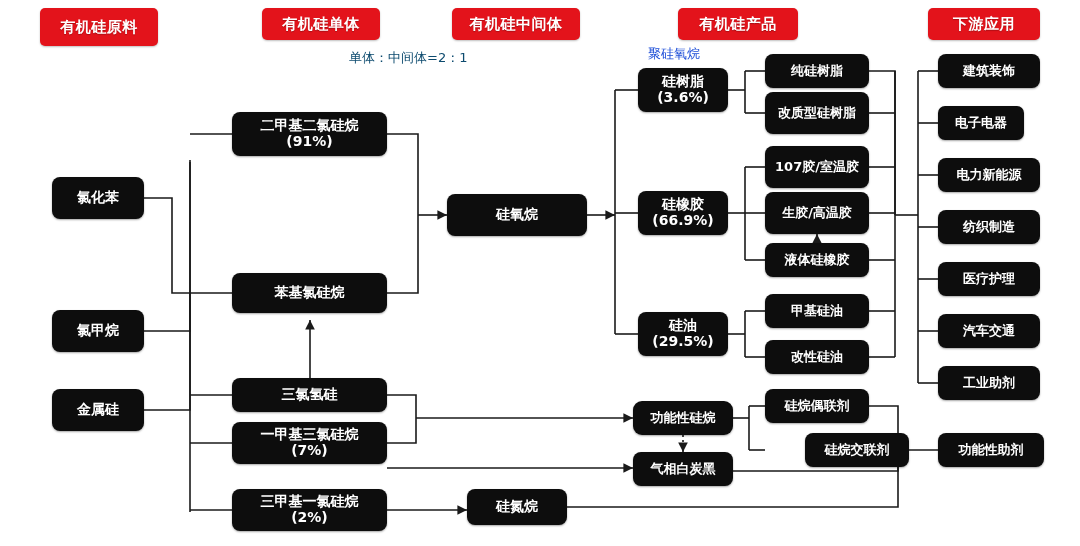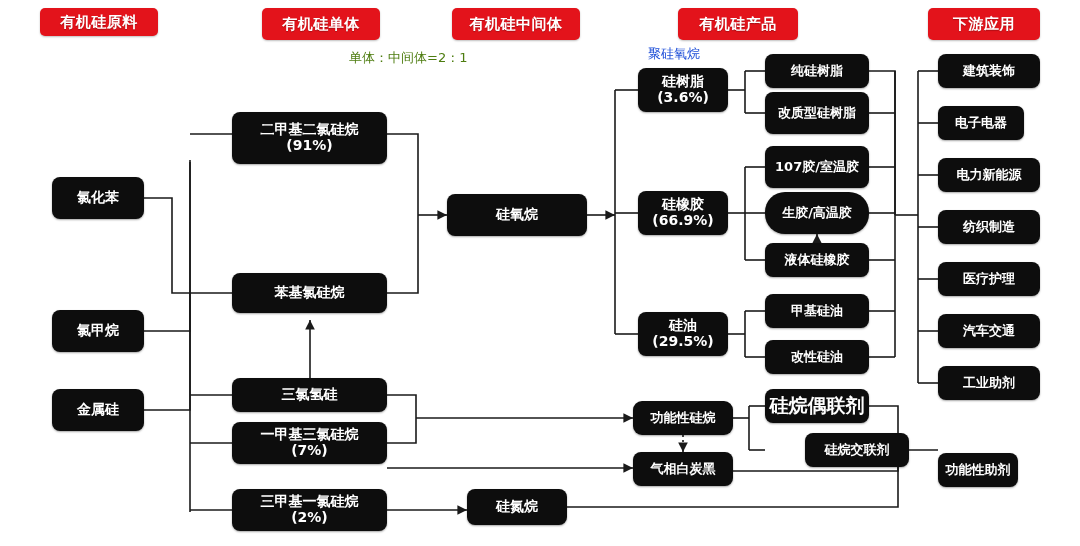--- a/index.html
+++ b/index.html
@@ -21,21 +21,21 @@
     position:absolute;background:#0d0d0d;color:#fff;border-radius:8px;
     display:flex;align-items:center;justify-content:center;text-align:center;
     font-weight:bold;line-height:1.12;
     box-shadow:0 1px 2px rgba(0,0,0,.35);
     padding:0 3px;box-sizing:border-box;
   }
   .plain{
     position:absolute;color:#1d4ed8;font-weight:normal;white-space:nowrap;
   }
   .ratio{
-    position:absolute;color:#4d7c0f;font-weight:normal;white-space:nowrap;
+    position:absolute;color:#0c4a6e;font-weight:normal;white-space:nowrap;
   }
 </style>
 </head>
 <body>
 
 <div id="stage">
 
   <svg id="wires" viewBox="0 0 1080 546" xmlns="http://www.w3.org/2000/svg">
     <defs>
       <marker id="ah" markerWidth="7" markerHeight="7" refX="6" refY="3" orient="auto">
@@ -103,21 +103,21 @@
         <path d="M869 406 L898 406 L898 450" fill="none" stroke="#1a1a1a" stroke-width="1.6" stroke-linecap="butt"></path>
         <path d="M869 450 L898 450" fill="none" stroke="#1a1a1a" stroke-width="1.6" stroke-linecap="butt"></path>
         <path d="M898 450 L938 450" fill="none" stroke="#1a1a1a" stroke-width="1.6" stroke-linecap="butt"></path>
         <path d="M733 471 L898 471 L898 450" fill="none" stroke="#1a1a1a" stroke-width="1.6" stroke-linecap="butt"></path>
         <path d="M567 507 L898 507 L898 450" fill="none" stroke="#1a1a1a" stroke-width="1.6" stroke-linecap="butt"></path>
         <path d="M683 435 L683 452" fill="none" stroke="#1a1a1a" stroke-width="1.6" stroke-linecap="butt" stroke-dasharray="2,3" marker-end="url(#ah)"></path>
       </g>
   </svg>
 
   <div id="headers-layer">
-      <div class="hdr" style="left: 40px; top: 8px; width: 118px; height: 28px; font-size: 15px;">有机硅原料</div>
+      <div class="hdr" style="left: 40px; top: 8px; width: 118px; height: 38px; font-size: 15px;">有机硅原料</div>
       <div class="hdr" style="left: 262px; top: 8px; width: 118px; height: 32px; font-size: 15px;">有机硅单体</div>
       <div class="hdr" style="left: 452px; top: 8px; width: 128px; height: 32px; font-size: 15px;">有机硅中间体</div>
       <div class="hdr" style="left: 678px; top: 8px; width: 120px; height: 32px; font-size: 15px;">有机硅产品</div>
       <div class="hdr" style="left: 928px; top: 8px; width: 112px; height: 32px; font-size: 15px;">下游应用</div>
     </div>
   <div id="annot-layer">
       <div class="ratio" style="left: 349px; top: 49px; font-size: 13px;">单体：中间体=2：1</div>
       <div class="plain" style="left: 648px; top: 45px; font-size: 13px;">聚硅氧烷</div>
     </div>
   <div id="nodes-layer">
@@ -129,21 +129,21 @@
       <div class="node" style="left: 52px; top: 310px; width: 92px; height: 42px; font-size: 14px;">
         <div>
           <div>氯甲烷</div>
         </div>
       </div>
       <div class="node" style="left: 52px; top: 389px; width: 92px; height: 42px; font-size: 14px;">
         <div>
           <div>金属硅</div>
         </div>
       </div>
-      <div class="node" style="left: 232px; top: 112px; width: 155px; height: 52px; font-size: 14px; align-items: center;">
+      <div class="node" style="left: 232px; top: 112px; width: 155px; height: 44px; font-size: 14px; align-items: center;">
         <div>
           <div>二甲基二氯硅烷</div>
           <div>(91%)</div>
         </div>
       </div>
       <div class="node" style="left: 232px; top: 273px; width: 155px; height: 40px; font-size: 14px;">
         <div>
           <div>苯基氯硅烷</div>
         </div>
       </div>
@@ -210,41 +210,41 @@
       <div class="node" style="left: 765px; top: 92px; width: 104px; height: 42px; font-size: 13px;">
         <div>
           <div>改质型硅树脂</div>
         </div>
       </div>
       <div class="node" style="left: 765px; top: 146px; width: 104px; height: 42px; font-size: 13px;">
         <div>
           <div>107胶/室温胶</div>
         </div>
       </div>
-      <div class="node" style="left: 765px; top: 192px; width: 104px; height: 42px; font-size: 13px; border-radius: 20px;">
+      <div class="node" style="left: 765px; top: 192px; width: 104px; height: 42px; font-size: 13px;">
         <div>
           <div>生胶/高温胶</div>
         </div>
       </div>
       <div class="node" style="left: 765px; top: 243px; width: 104px; height: 34px; font-size: 13px;">
         <div>
           <div>液体硅橡胶</div>
         </div>
       </div>
       <div class="node" style="left: 765px; top: 294px; width: 104px; height: 34px; font-size: 13px; justify-content: center;">
         <div>
           <div>甲基硅油</div>
         </div>
       </div>
       <div class="node" style="left: 765px; top: 340px; width: 104px; height: 34px; font-size: 13px;">
         <div>
           <div>改性硅油</div>
         </div>
       </div>
-      <div class="node" style="left: 765px; top: 389px; width: 104px; height: 34px; font-size: 19px;">
+      <div class="node" style="left: 765px; top: 389px; width: 104px; height: 34px; font-size: 13px;">
         <div>
           <div>硅烷偶联剂</div>
         </div>
       </div>
       <div class="node" style="left: 765px; top: 433px; width: 104px; height: 34px; font-size: 13px; margin-left: 40px;">
         <div>
           <div>硅烷交联剂</div>
         </div>
       </div>
       <div class="node" style="left: 938px; top: 54px; width: 102px; height: 34px; font-size: 13px;">
@@ -275,20 +275,20 @@
       <div class="node" style="left: 938px; top: 314px; width: 102px; height: 34px; font-size: 13px;">
         <div>
           <div>汽车交通</div>
         </div>
       </div>
       <div class="node" style="left: 938px; top: 366px; width: 102px; height: 34px; font-size: 13px;">
         <div>
           <div>工业助剂</div>
         </div>
       </div>
-      <div class="node" style="left: 938px; top: 433px; width: 80px; height: 34px; font-size: 13px; margin-top: 20px;">
+      <div class="node" style="left: 938px; top: 433px; width: 106px; height: 34px; font-size: 13px;">
         <div>
           <div>功能性助剂</div>
         </div>
       </div>
     </div>
 
 </div>
 
 </body></html>

